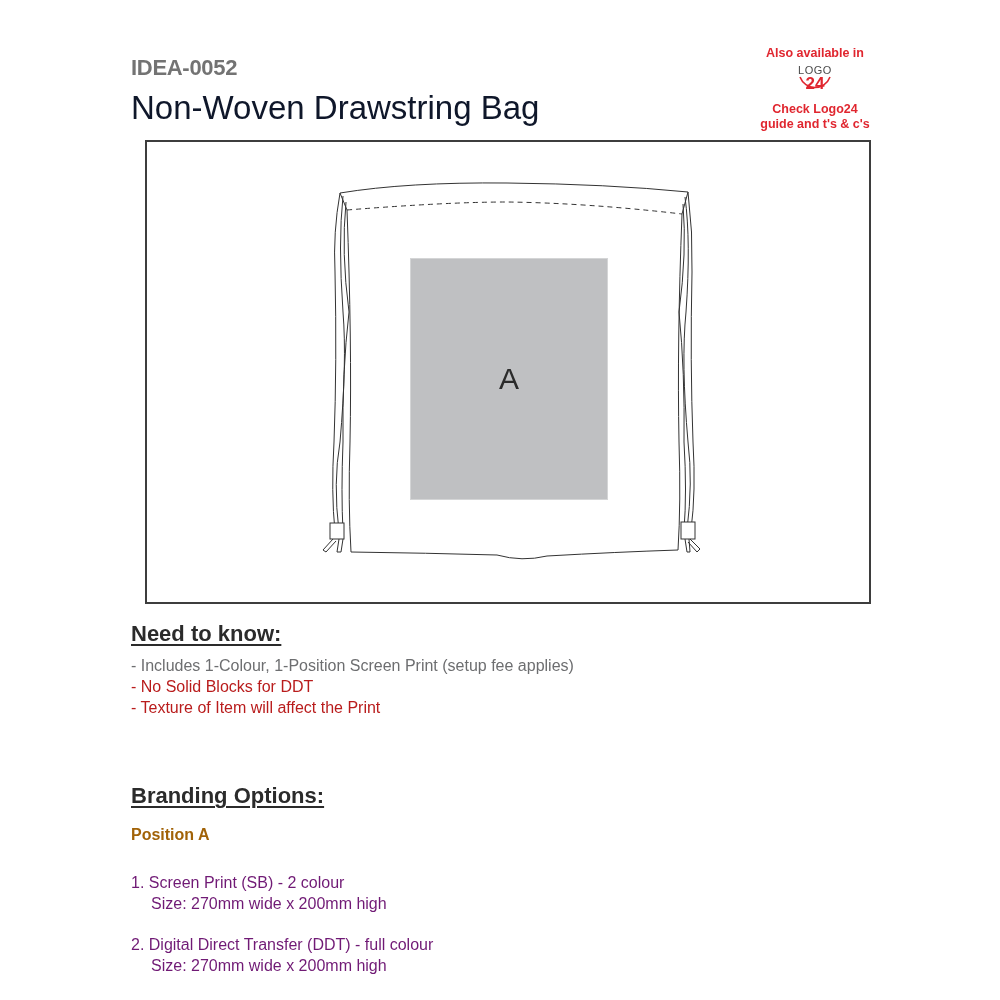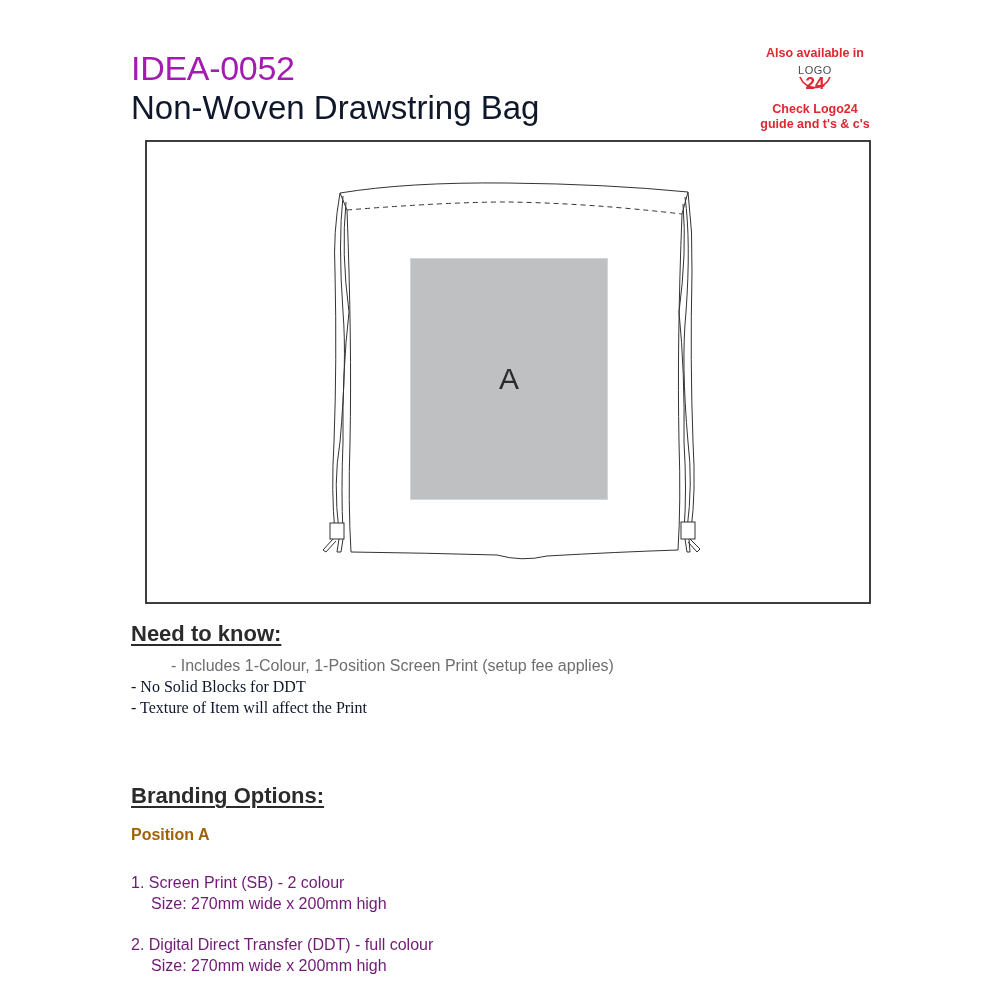--- a/index.html
+++ b/index.html
@@ -1,32 +1,32 @@
 <!DOCTYPE html>
 <html><head>
   <meta charset="utf-8">
   <style>
     html, body { margin: 0; padding: 0; background: #ffffff; }
     body { width: 1000px; height: 1000px; position: relative; overflow: hidden; font-family: "Liberation Sans", sans-serif; }
-    .code { position: absolute; left: 131px; top: 48px; font-size: 34px; font-weight: normal; color: #a21caf; line-height: 40px; letter-spacing: -0.3px; }
+    .code { position: absolute; left: 131px; top: 48px; font-size: 22px; font-weight: bold; color: #737373; line-height: 40px; letter-spacing: -0.3px; }
     .name { position: absolute; left: 131px; top: 88px; font-size: 33px; color: #0f172a; line-height: 40px; }
     .logo24 { position: absolute; left: 752px; top: 46px; width: 126px; text-align: center; color: #e0262f; font-weight: bold; font-size: 12.5px; line-height: 15px; }
     .logo24 .mark { position: relative; width: 40px; height: 38px; margin: 2px auto 1px auto; }
     .logo24 .mark .logo-word { position: absolute; left: 0; right: 0; top: 1px; font-size: 11px; line-height: 12px; color: #4a4a4a; font-weight: normal; letter-spacing: 0.5px; }
     .logo24 .mark .logo-num { position: absolute; left: 0; right: 0; top: 12px; font-size: 17px; line-height: 18px; color: #e0262f; font-weight: bold; }
     .logo24 .mark svg { position: absolute; left: 0; top: 0; }
     .frame { position: absolute; left: 145px; top: 140px; width: 722px; height: 460px; border: 2px solid #3d3d3d; background: #ffffff; }
     .bag { position: absolute; left: 0; top: 0; }
     .print-area { position: absolute; left: 263px; top: 116px; width: 196px; height: 240px; background: #bfc0c2; border: 1px solid #d4d5d6; display: flex; align-items: center; justify-content: center; }
     .print-area span { font-size: 30px; color: #2b2b2b; margin-top: 0px; }
     .h2 { position: absolute; left: 131px; font-size: 22px; font-weight: bold; color: #2b2b2b; text-decoration: underline; text-decoration-thickness: 2px; text-underline-offset: 3px; line-height: 26px; }
     .notes { position: absolute; left: 131px; top: 655px; font-size: 16px; line-height: 21px; }
     .notes div { white-space: nowrap; }
-    .grey { color: #6d6e70; margin-left: 40px; }
-    .red { color: #0f172a; font-family: Liberation Serif, serif; }
+    .grey { color: #6d6e70; }
+    .red { color: #b91c1c; }
     .pos-title { position: absolute; left: 131px; top: 825px; font-size: 16px; font-weight: bold; color: #a16207; line-height: 20px; }
     .opts { position: absolute; left: 131px; top: 872px; font-size: 16px; line-height: 21px; color: #701a75; }
     .opts .indent { padding-left: 20px; }
     .opts .gap { height: 20px; }
   </style>
 </head>
 <body>
 
 <div class="code">IDEA-0052</div>
 <div class="name">Non-Woven Drawstring Bag</div>

